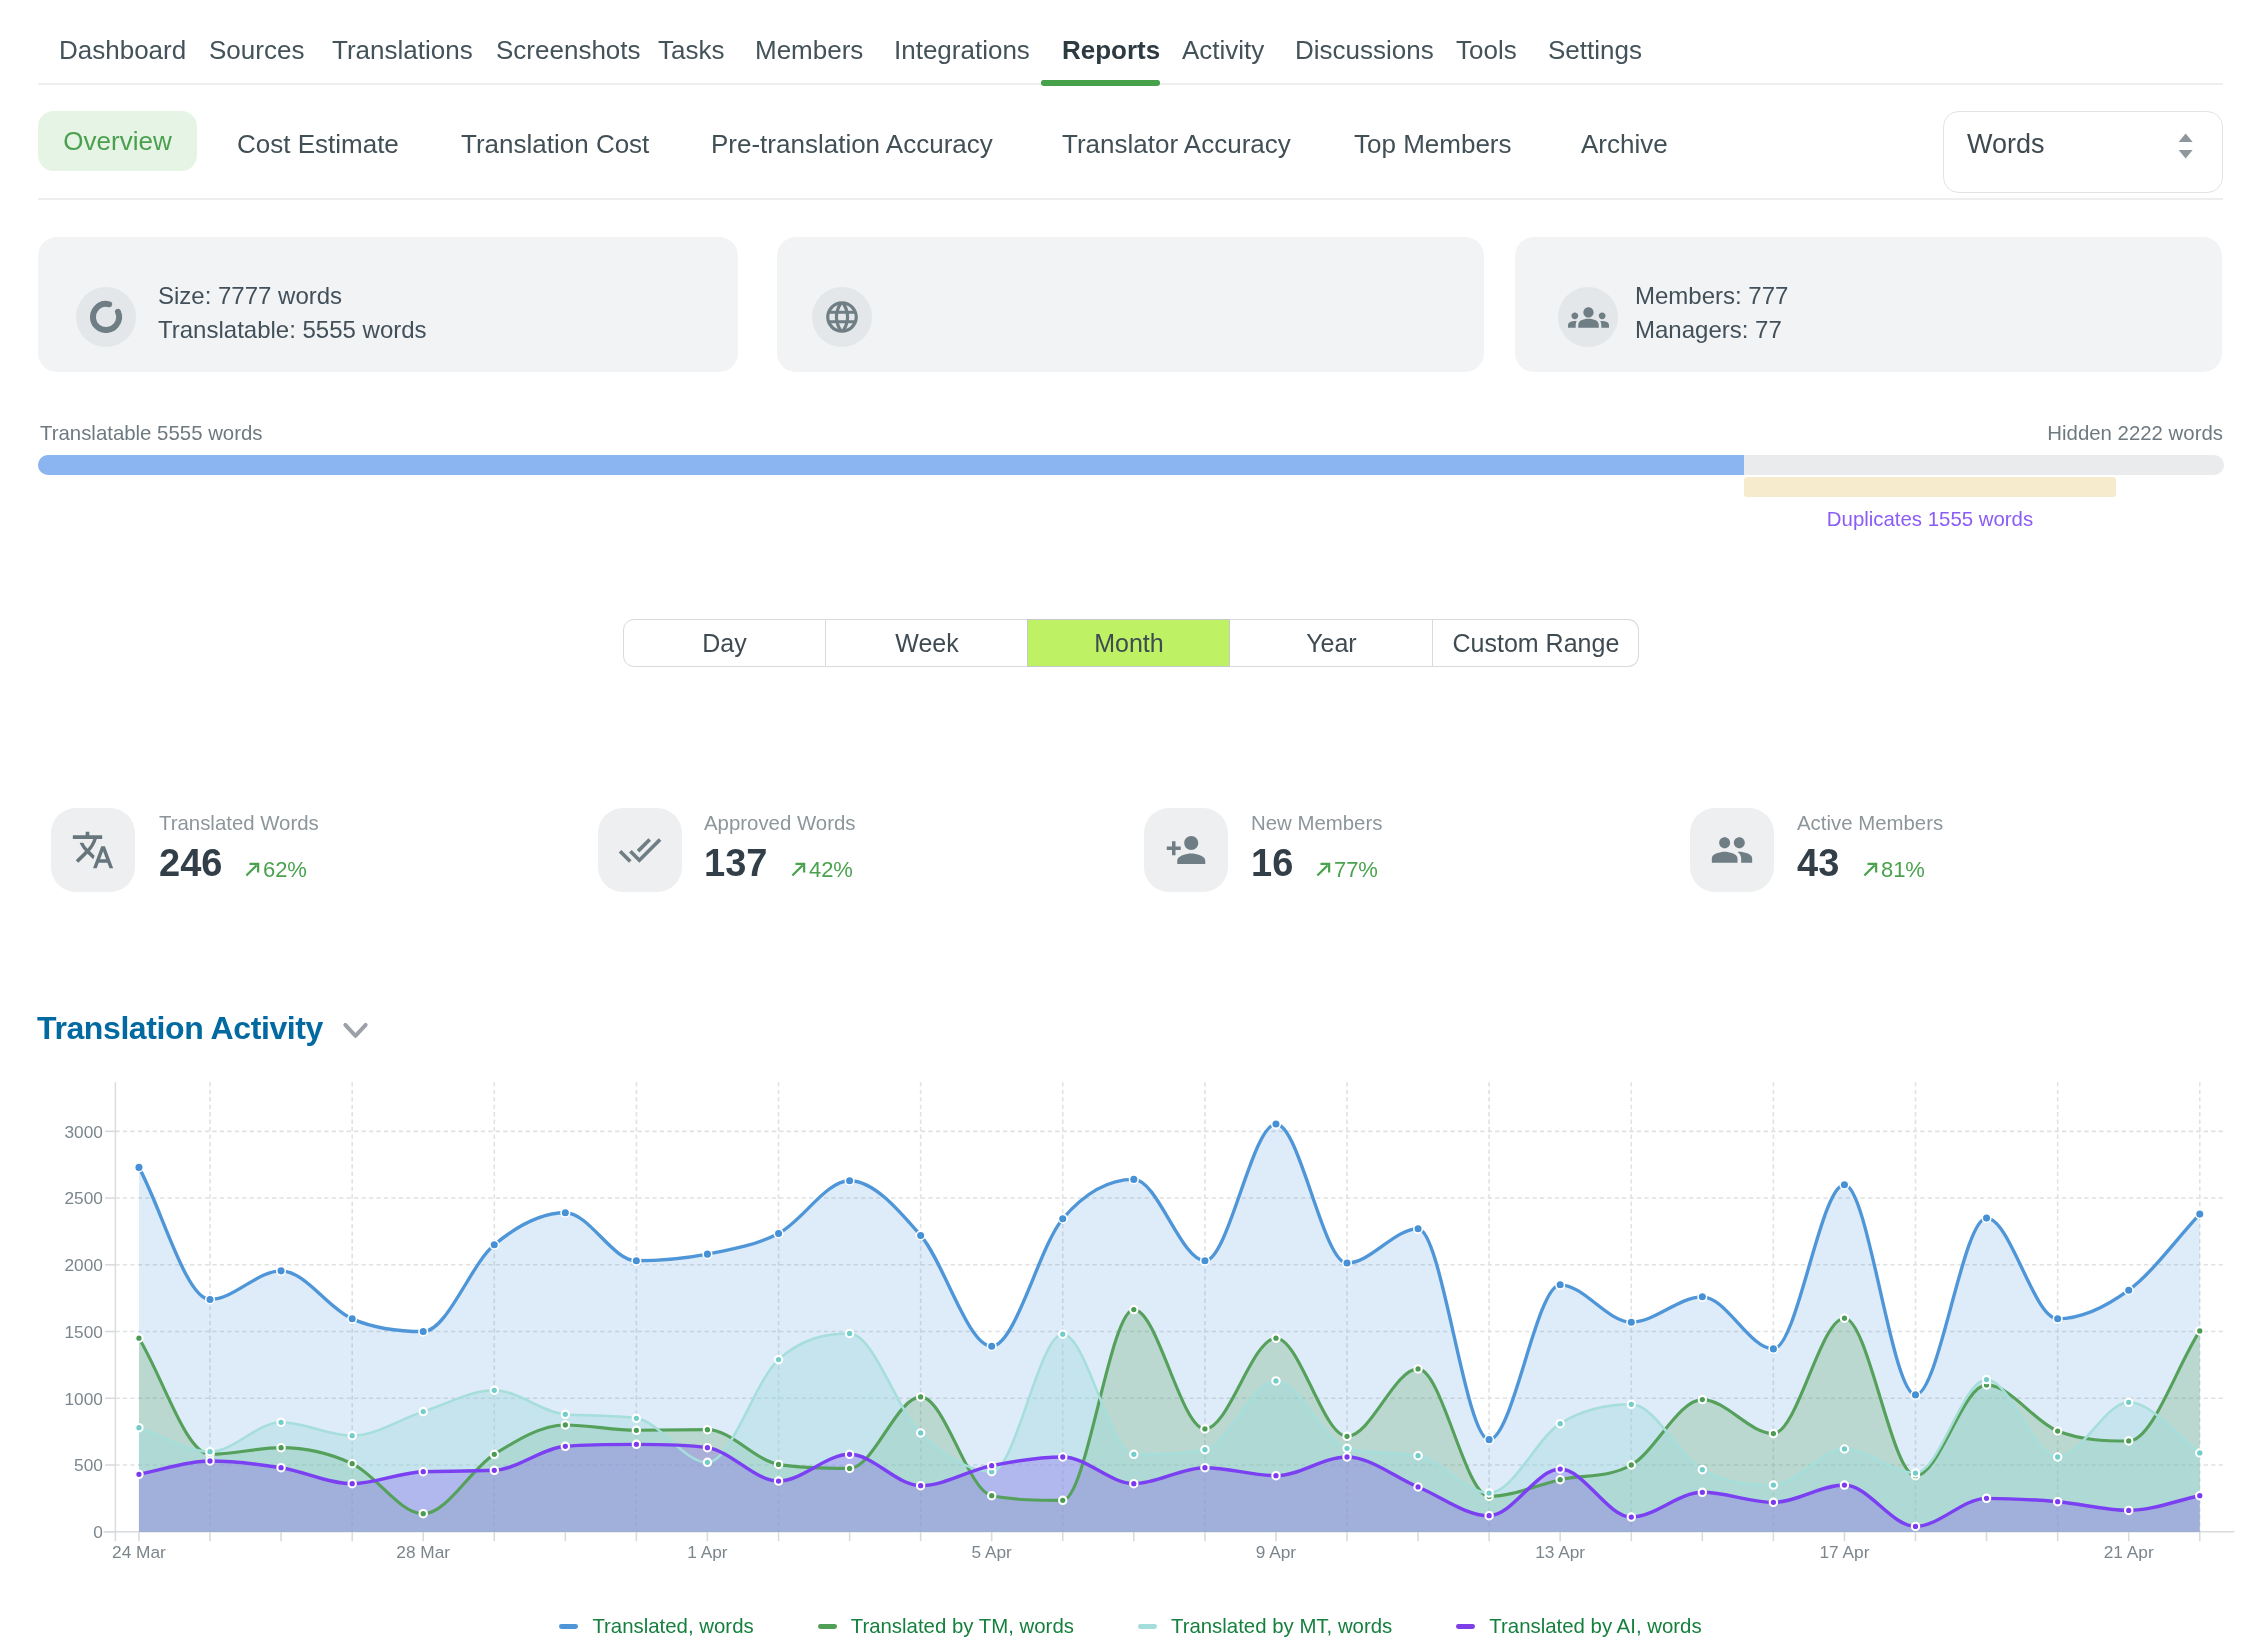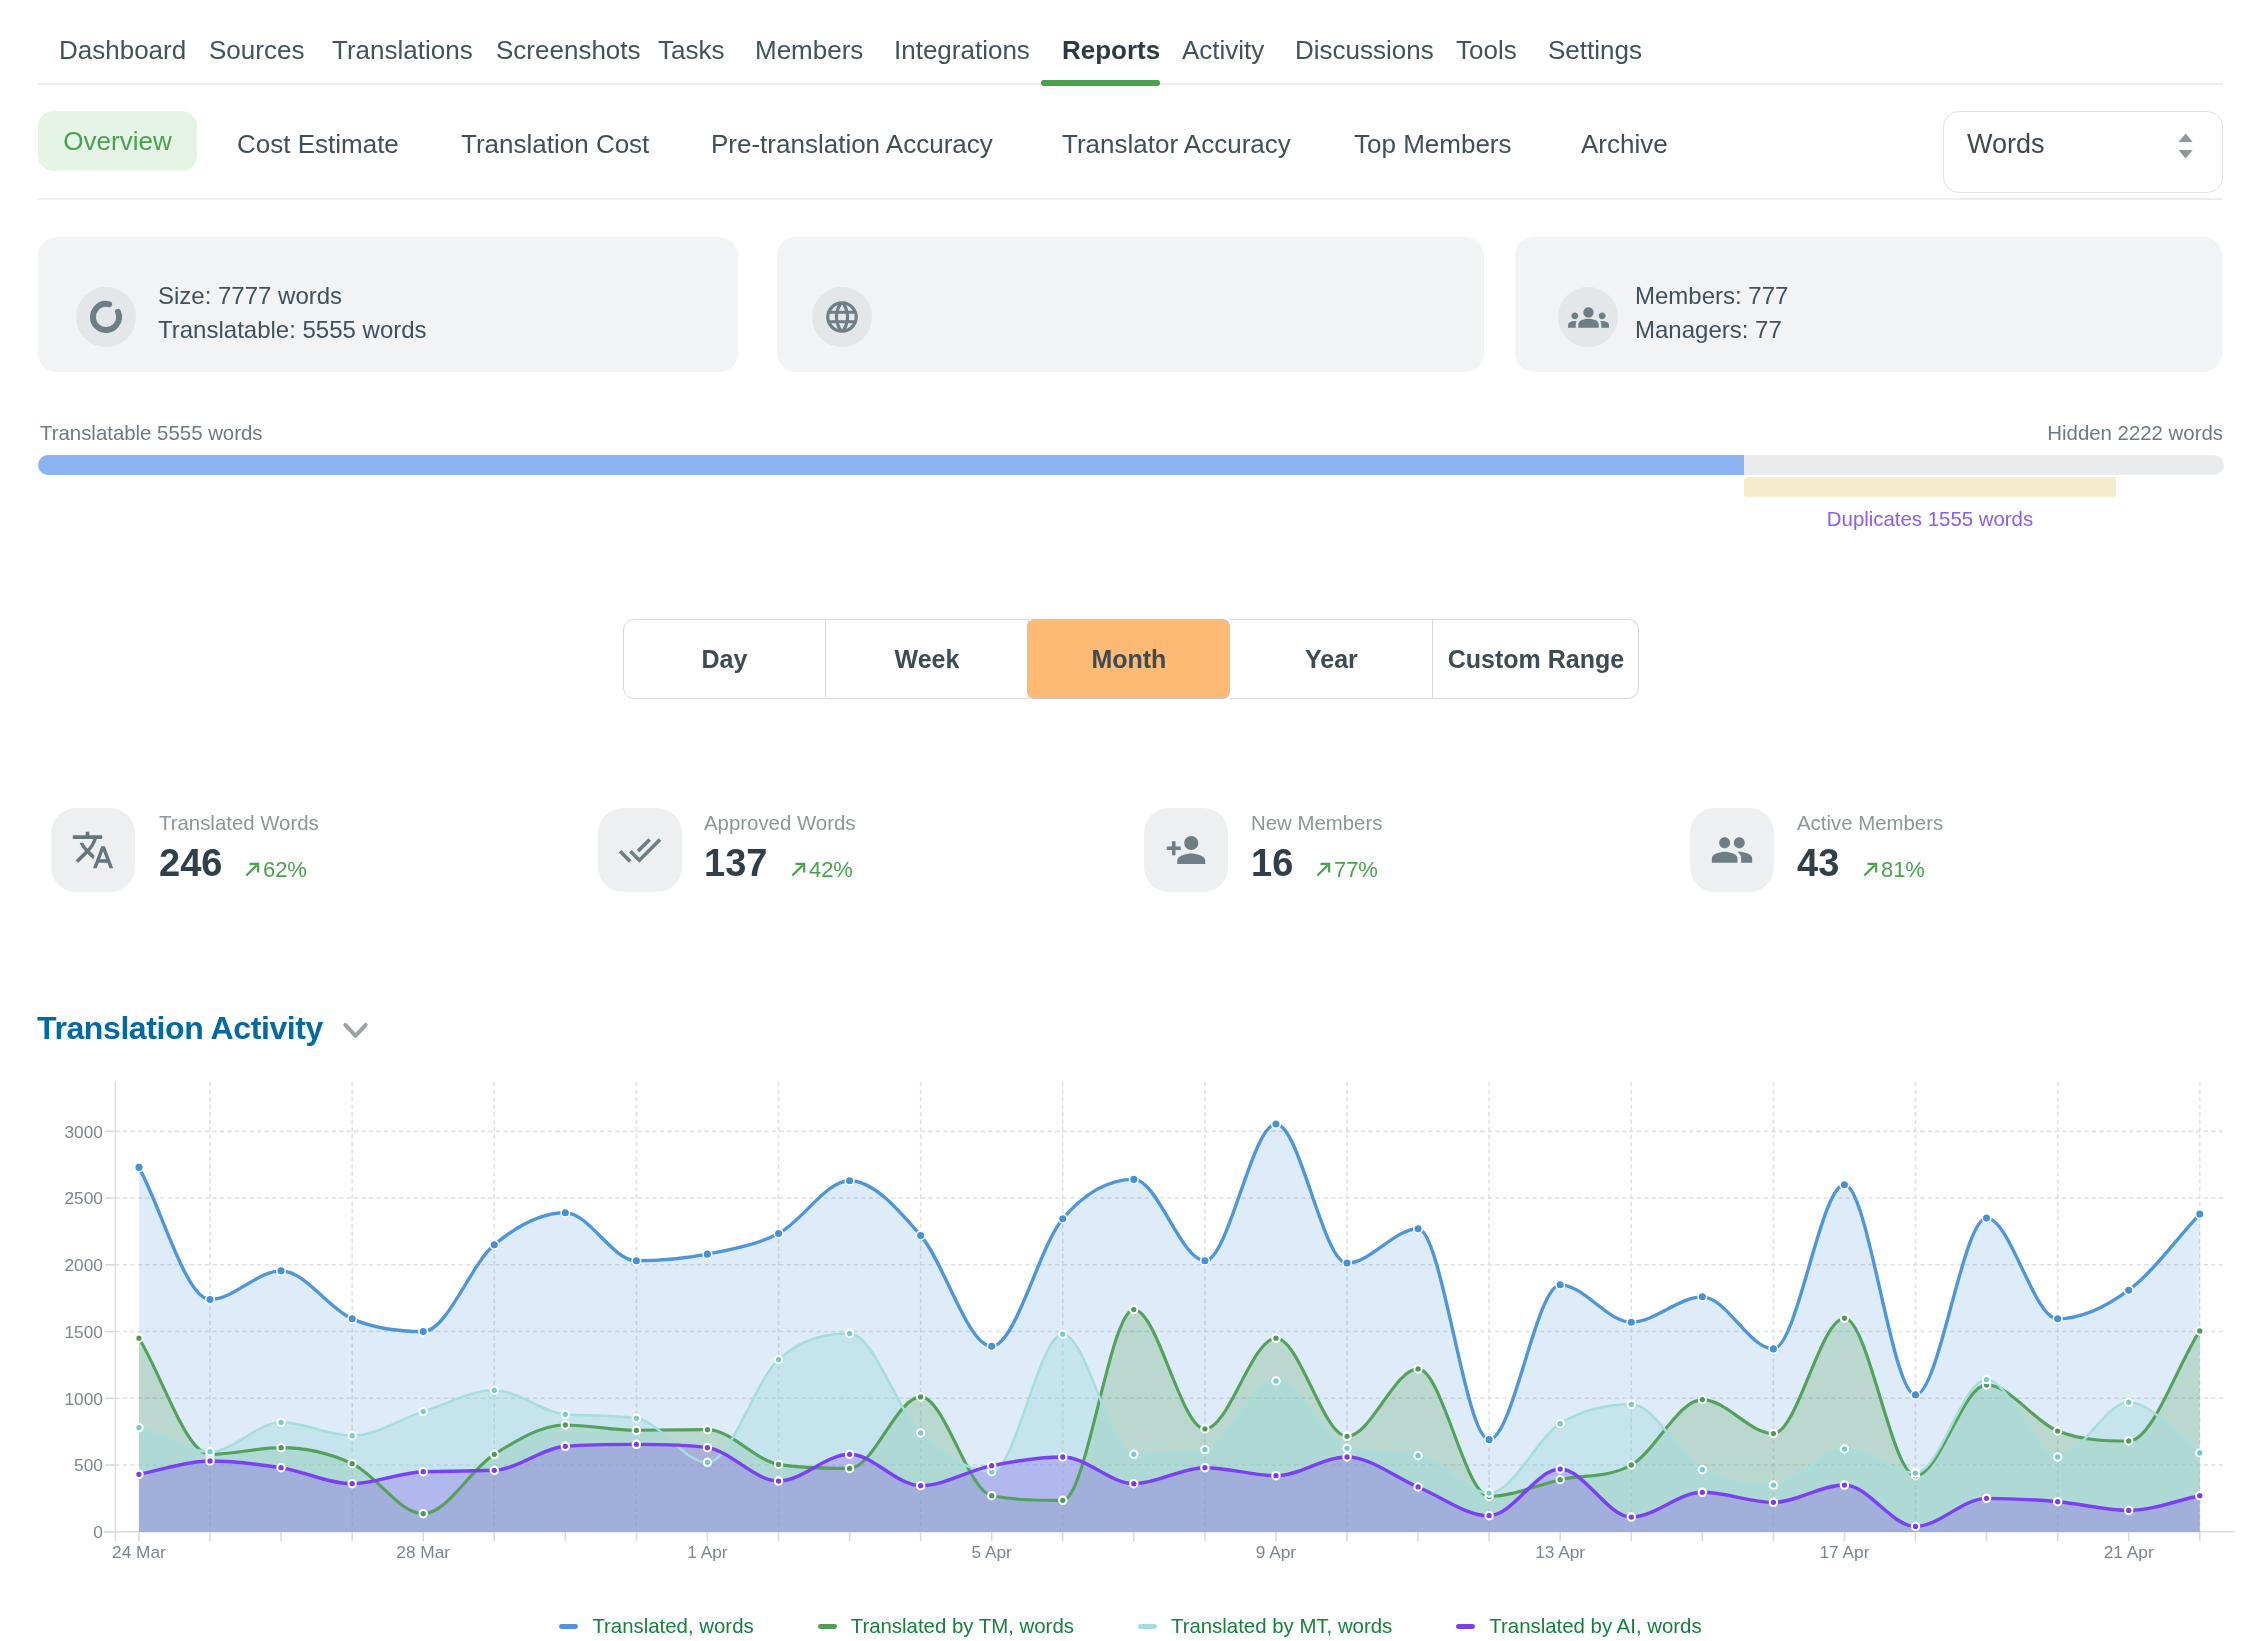--- a/index.html
+++ b/index.html
@@ -14,24 +14,24 @@
 .select span { position:absolute; left:23px; top:16.5px; font-size:27px; color:#3f4a50; }
 .card { position:absolute; top:237px; height:135px; background:#f2f3f4; border-radius:19px; }
 .cicon { position:absolute; top:50px; width:60px; height:60px; border-radius:50%; background:#e3e7e9; display:flex; align-items:center; justify-content:center; }
 .ctext { position:absolute; top:42px; font-size:24px; line-height:34px; color:#41505a; }
 .plabel { position:absolute; top:422px; font-size:20.4px; color:#6e7a80; }
 .ptrack { position:absolute; left:38px; top:455px; width:2186px; height:19.6px; background:#e9ebed; border-radius:10.2px; }
 .pblue { position:absolute; left:0; top:0; width:1706px; height:19.6px; background:#8ab5f1; border-radius:10.2px 0 0 10.2px; }
 .pyellow { position:absolute; left:1744px; top:477px; width:372px; height:19.6px; background:#f7ebcd; border-radius:3.1px; }
 .pdup { position:absolute; left:1744px; width:372px; top:508px; font-size:20.4px; color:#8b5cf6; text-align:center; }
 .toggle { position:absolute; left:623px; top:619px; width:1018px; height:64px; display:flex; }
-.tseg { width:203px; height:80px; border:1.6px solid #d8dadb; border-left-width:0; font-size:25px; color:#3f4b52; display:flex; align-items:center; justify-content:center; background:#fff;font-weight:bold; }
+.tseg { width:203px; height:48px; border:1.6px solid #d8dadb; border-left-width:0; font-size:25px; color:#3f4b52; display:flex; align-items:center; justify-content:center; background:#fff; }
 .tseg:first-child { border-left-width:1.6px; border-radius:11px 0 0 11px; }
 .tseg:last-child { border-radius:0 11px 11px 0; width:206px; }
-.tactive { background:#fdba74; border-color:#c6c9ca; border-left-width:1.6px; margin-left:-1.6px;border-radius:7px; }
+.tactive { background:#bef264; border-color:#c6c9ca; border-left-width:1.6px; margin-left:-1.6px; }
 .stile { position:absolute; top:808px; width:84px; height:84px; border-radius:25px; background:#edeff0; display:flex; align-items:center; justify-content:center; }
 .slabel { position:absolute; top:812px; font-size:20.4px; color:#8d969b; }
 .snum { position:absolute; top:842px; font-size:38px; font-weight:bold; color:#323f48; }
 .spct { position:absolute; top:857px; font-size:22px; color:#4aa24f; display:flex; align-items:flex-start; gap:2.4px; }
 h1 { position:absolute; left:37px; top:1009px; font-size:32px; line-height:38px; color:#0369a1; letter-spacing:-0.4px; }
 .axlab { font-size:22px; fill:#7b868c; font-family:"Liberation Sans", sans-serif; }
 .chart { position:absolute; left:0; top:1068px; }
 .legend { position:absolute; left:0; top:1591px; width:2261px; display:flex; justify-content:center; gap:64px; }
 .litem { display:flex; align-items:center; gap:14px; font-size:20.4px; color:#15803d;margin-top:24px; }
 .ldash { width:19px; height:4.7px; border-radius:2.4px; }

